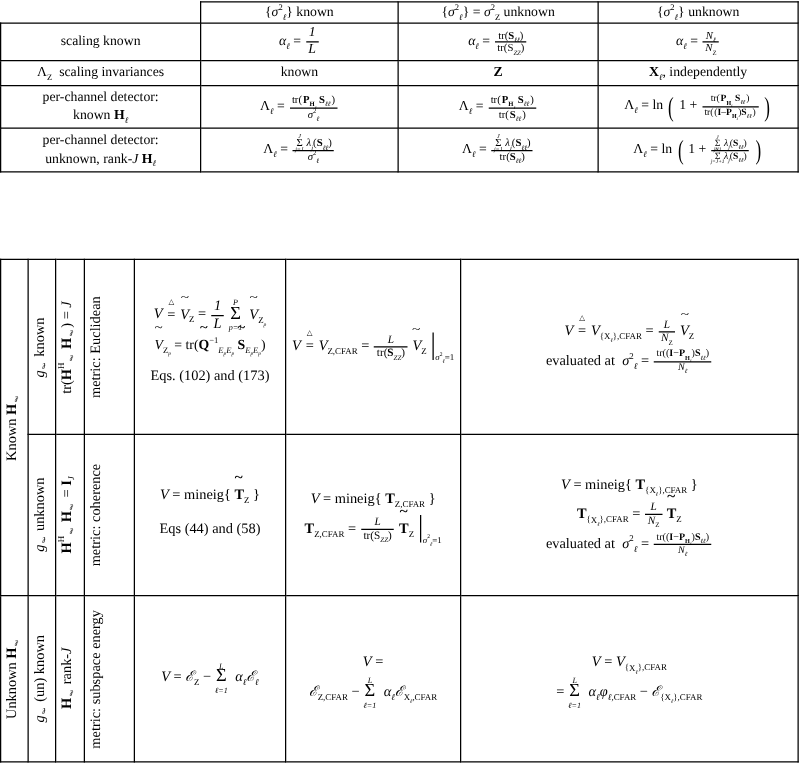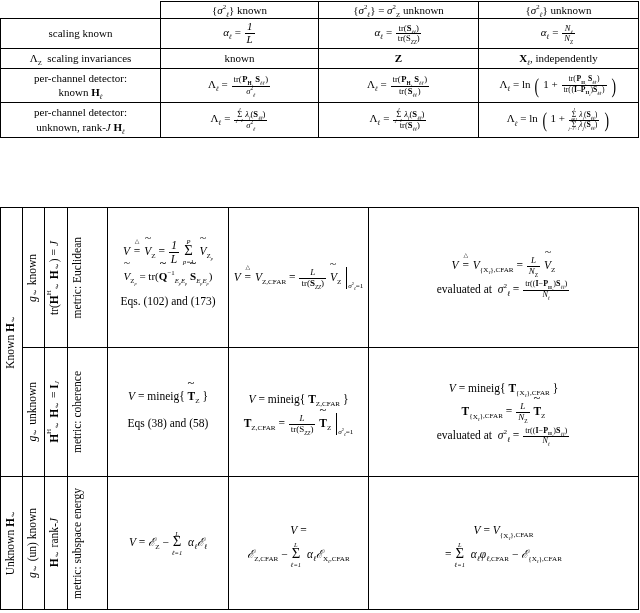--- a/index.html
+++ b/index.html
@@ -367,21 +367,21 @@
         </div>
       </td>
       <td class="vcell">
         <div class="vert">metric: coherence</div>
       </td>
 
       <td class="bodycell">
         <span class="ln">
           <span class="m">V</span> = mineig{ <span class="tilde-over bf">T</span><sub>Z</sub> }
         </span>
-        <span class="ln" style="line-height:2.6">Eqs (38) and (58)</span>
+        <span class="ln" style="line-height:2.6">Eqs (44) and (58)</span>
       </td>
 
       <td class="bodycell">
         <span class="ln">
           <span class="m">V</span> = mineig{ <span class="bf">T</span><sub>Z,<span class="sc">CFAR</span></sub> }
         </span>
         <span class="ln">
           <span class="bf">T</span><sub>Z,<span class="sc">CFAR</span></sub> =
           <span class="frac sm"><span class="num m">L</span><span class="den">tr(S<sub class="i">ZZ</sub>)</span></span>
           <span class="tilde-over bf">T</span><sub>Z</sub>

